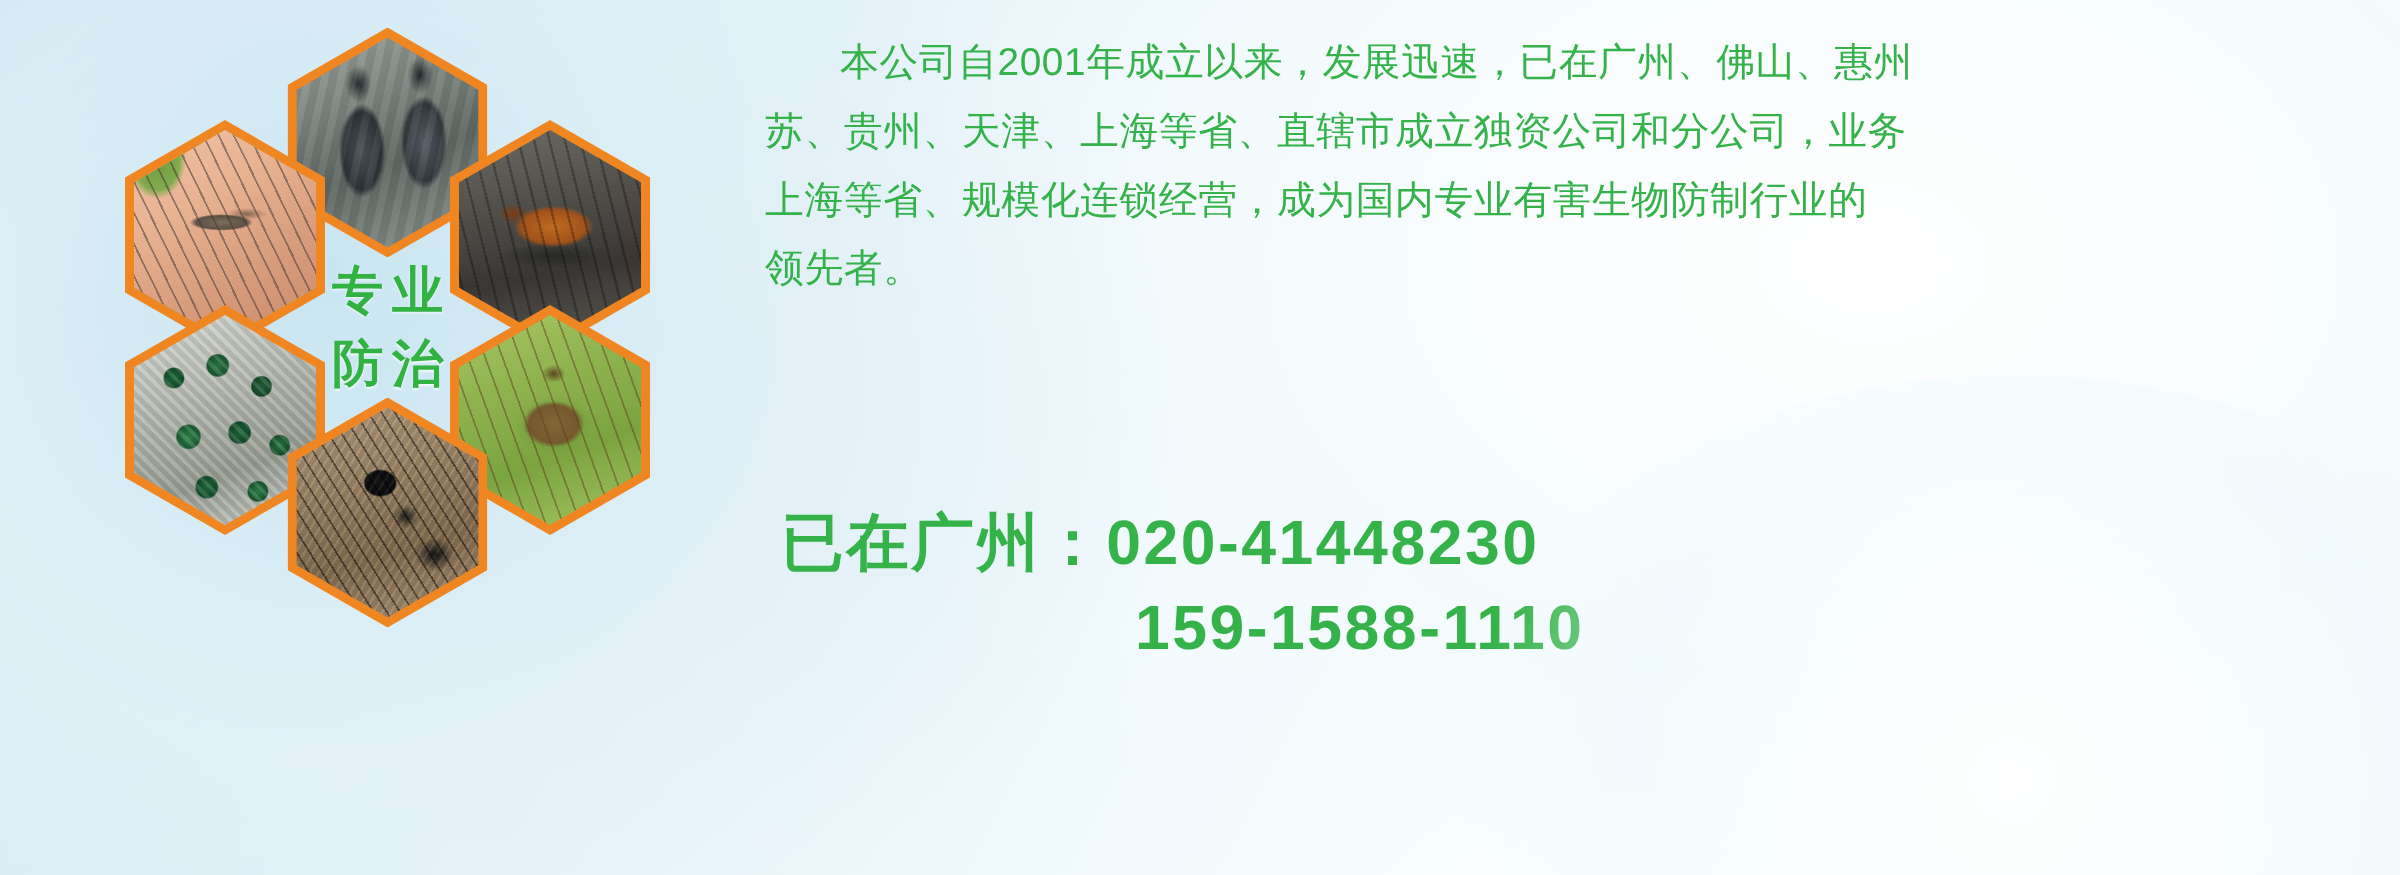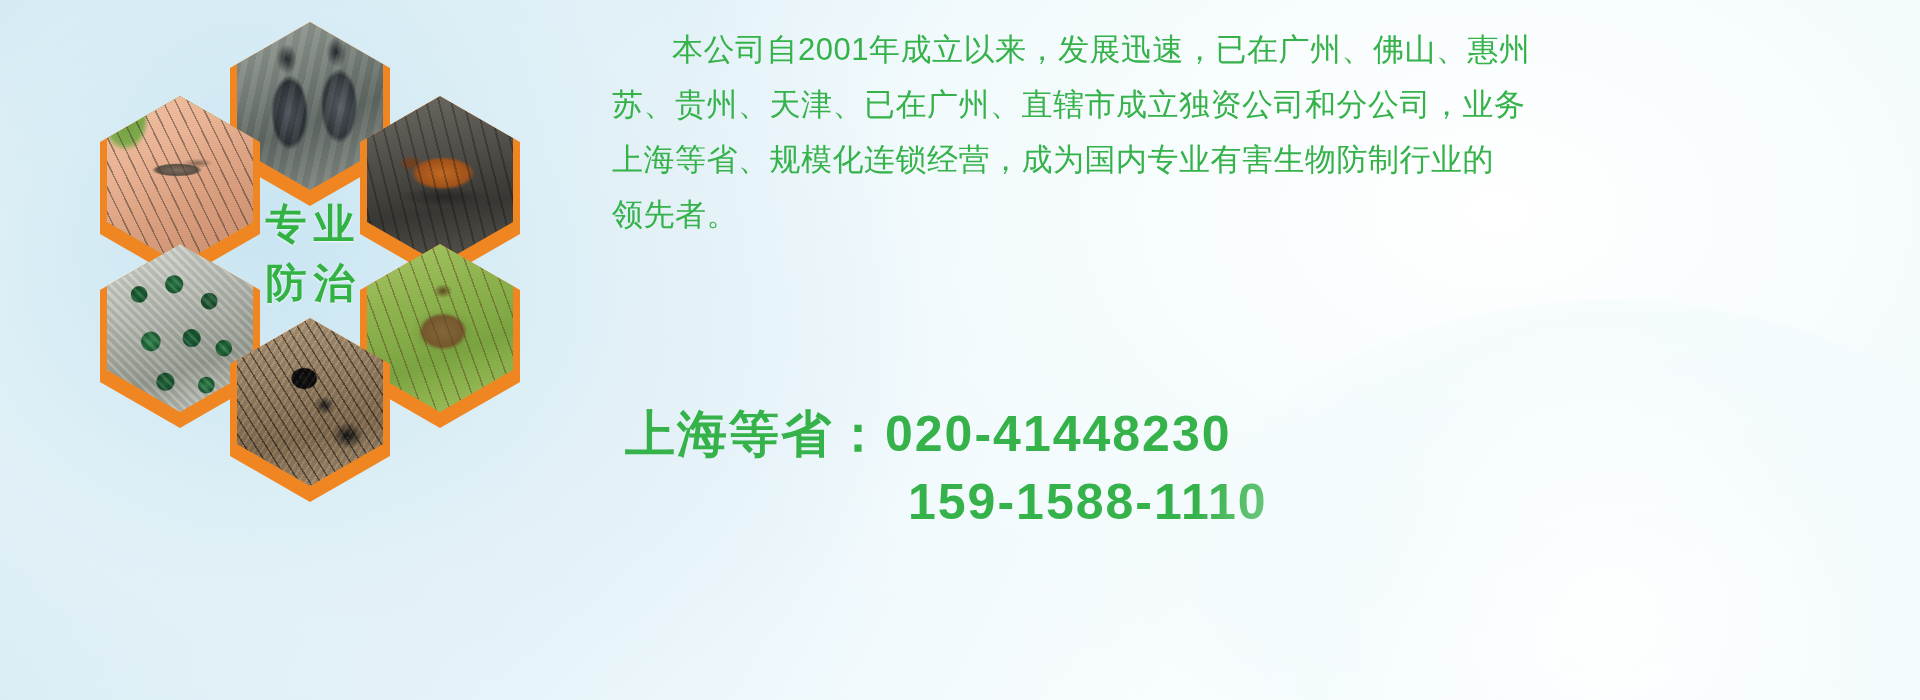--- a/index.html
+++ b/index.html
@@ -37,21 +37,21 @@
   .comb {
     position:absolute; left:88px; top:8px;
     width:500px; height:570px;
   }
   .hex {
     position:absolute;
     width:160px; height:184px;
     -webkit-clip-path:polygon(50% 0%,100% 25%,100% 75%,50% 100%,0% 75%,0% 25%);
     clip-path:polygon(50% 0%,100% 25%,100% 75%,50% 100%,0% 75%,0% 25%);
     background:#f08622;
-    display:flex; justify-content:center;
+    display:flex; align-items:center; justify-content:center;
   }
   .hex > .inner {
     width:146px; height:168px;
     -webkit-clip-path:polygon(50% 0%,100% 25%,100% 75%,50% 100%,0% 75%,0% 25%);
     clip-path:polygon(50% 0%,100% 25%,100% 75%,50% 100%,0% 75%,0% 25%);
     overflow:hidden;
     position:relative;
   }
   .hex .photo { position:absolute; inset:0; }
 
@@ -243,23 +243,23 @@
       <div class="comb-label">
         <span>专业</span>
         <span>防治</span>
       </div>
     </div>
 
   </div>
 
   <div class="copy">
     <div class="para"><span class="indent"></span><span>本公司自2001年成立以来，发展迅速，已在广州、佛山、惠州</span></div>
-    <div class="para">苏、贵州、天津、已在广州、直辖市成立独资公司和分公司，业务</div>
+    <div class="para">苏、贵州、天津、上海等省、直辖市成立独资公司和分公司，业务</div>
     <div class="para">上海等省、规模化连锁经营，成为国内专业有害生物防制行业的</div>
     <div class="para">领先者。</div>
   </div>
 
   <div class="contact">
-    <div class="line1"><span>上海等省：</span><span>020-41448230</span></div>
+    <div class="line1"><span>已在广州：</span><span>020-41448230</span></div>
     <div class="line2">159-1588-1110</div>
   </div>
 
 </div>
 
 </body></html>

